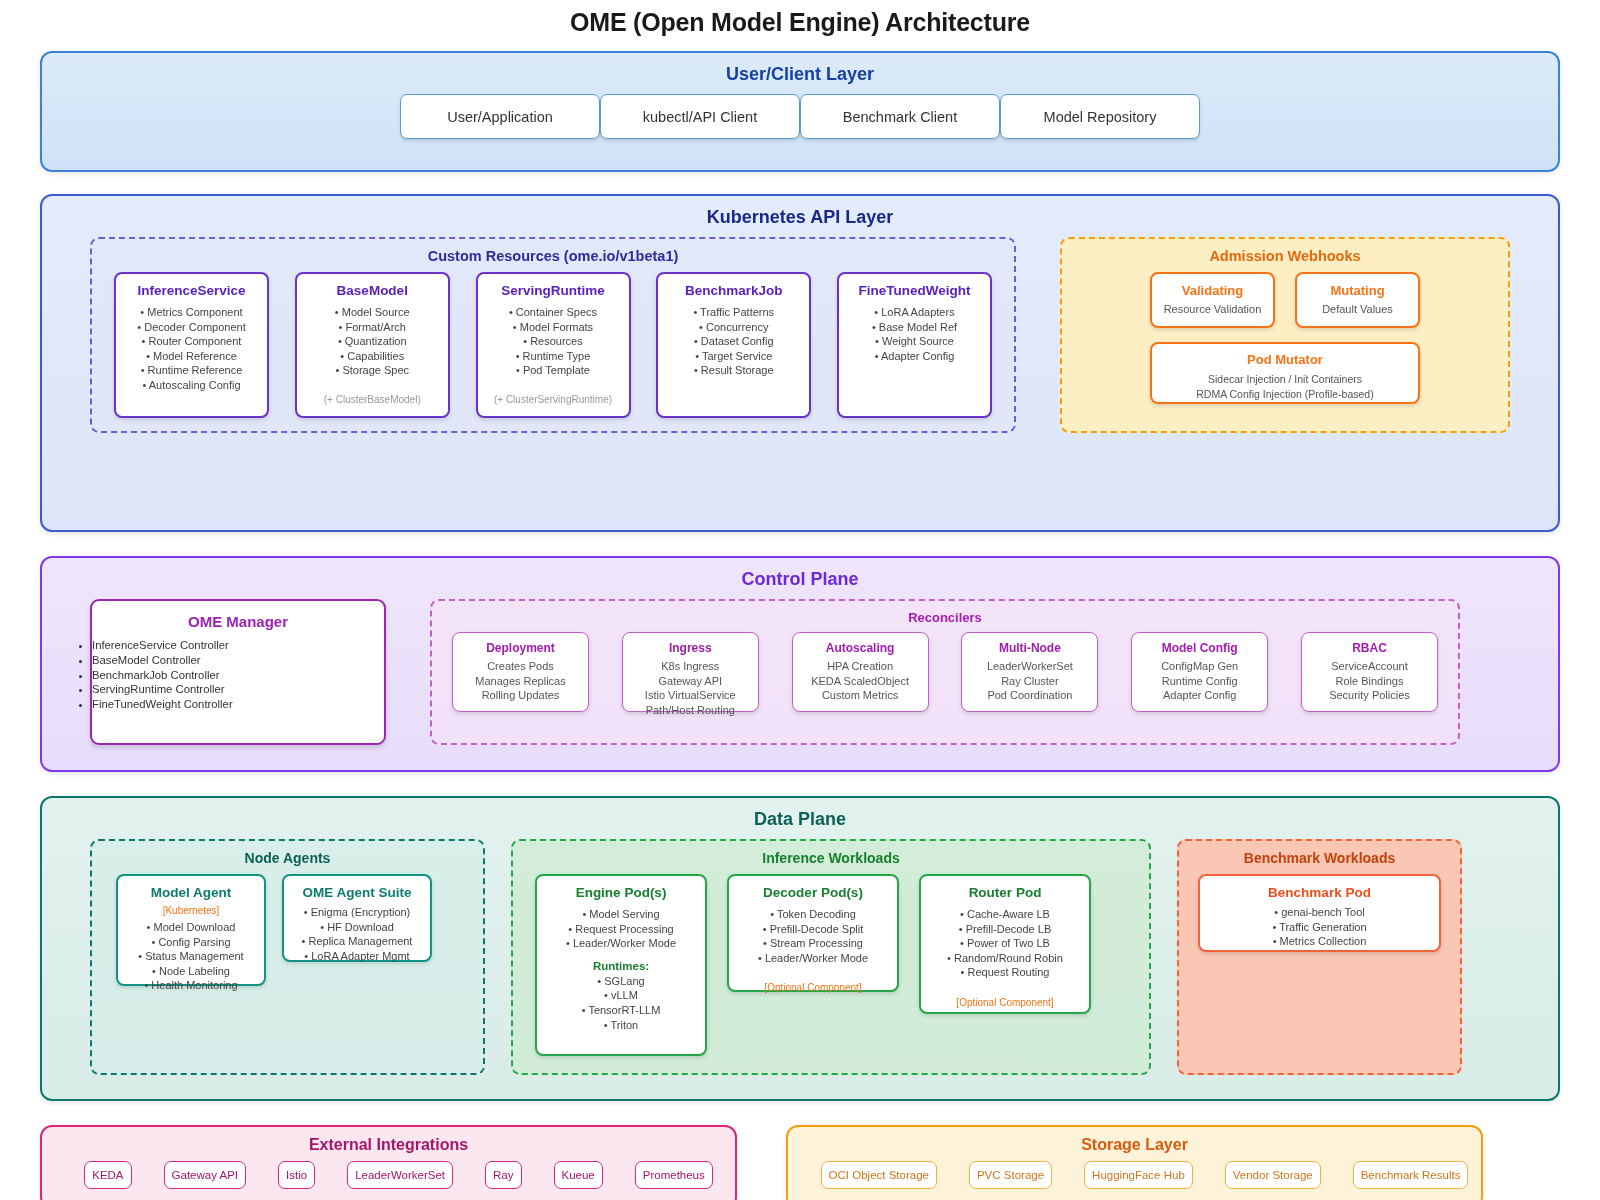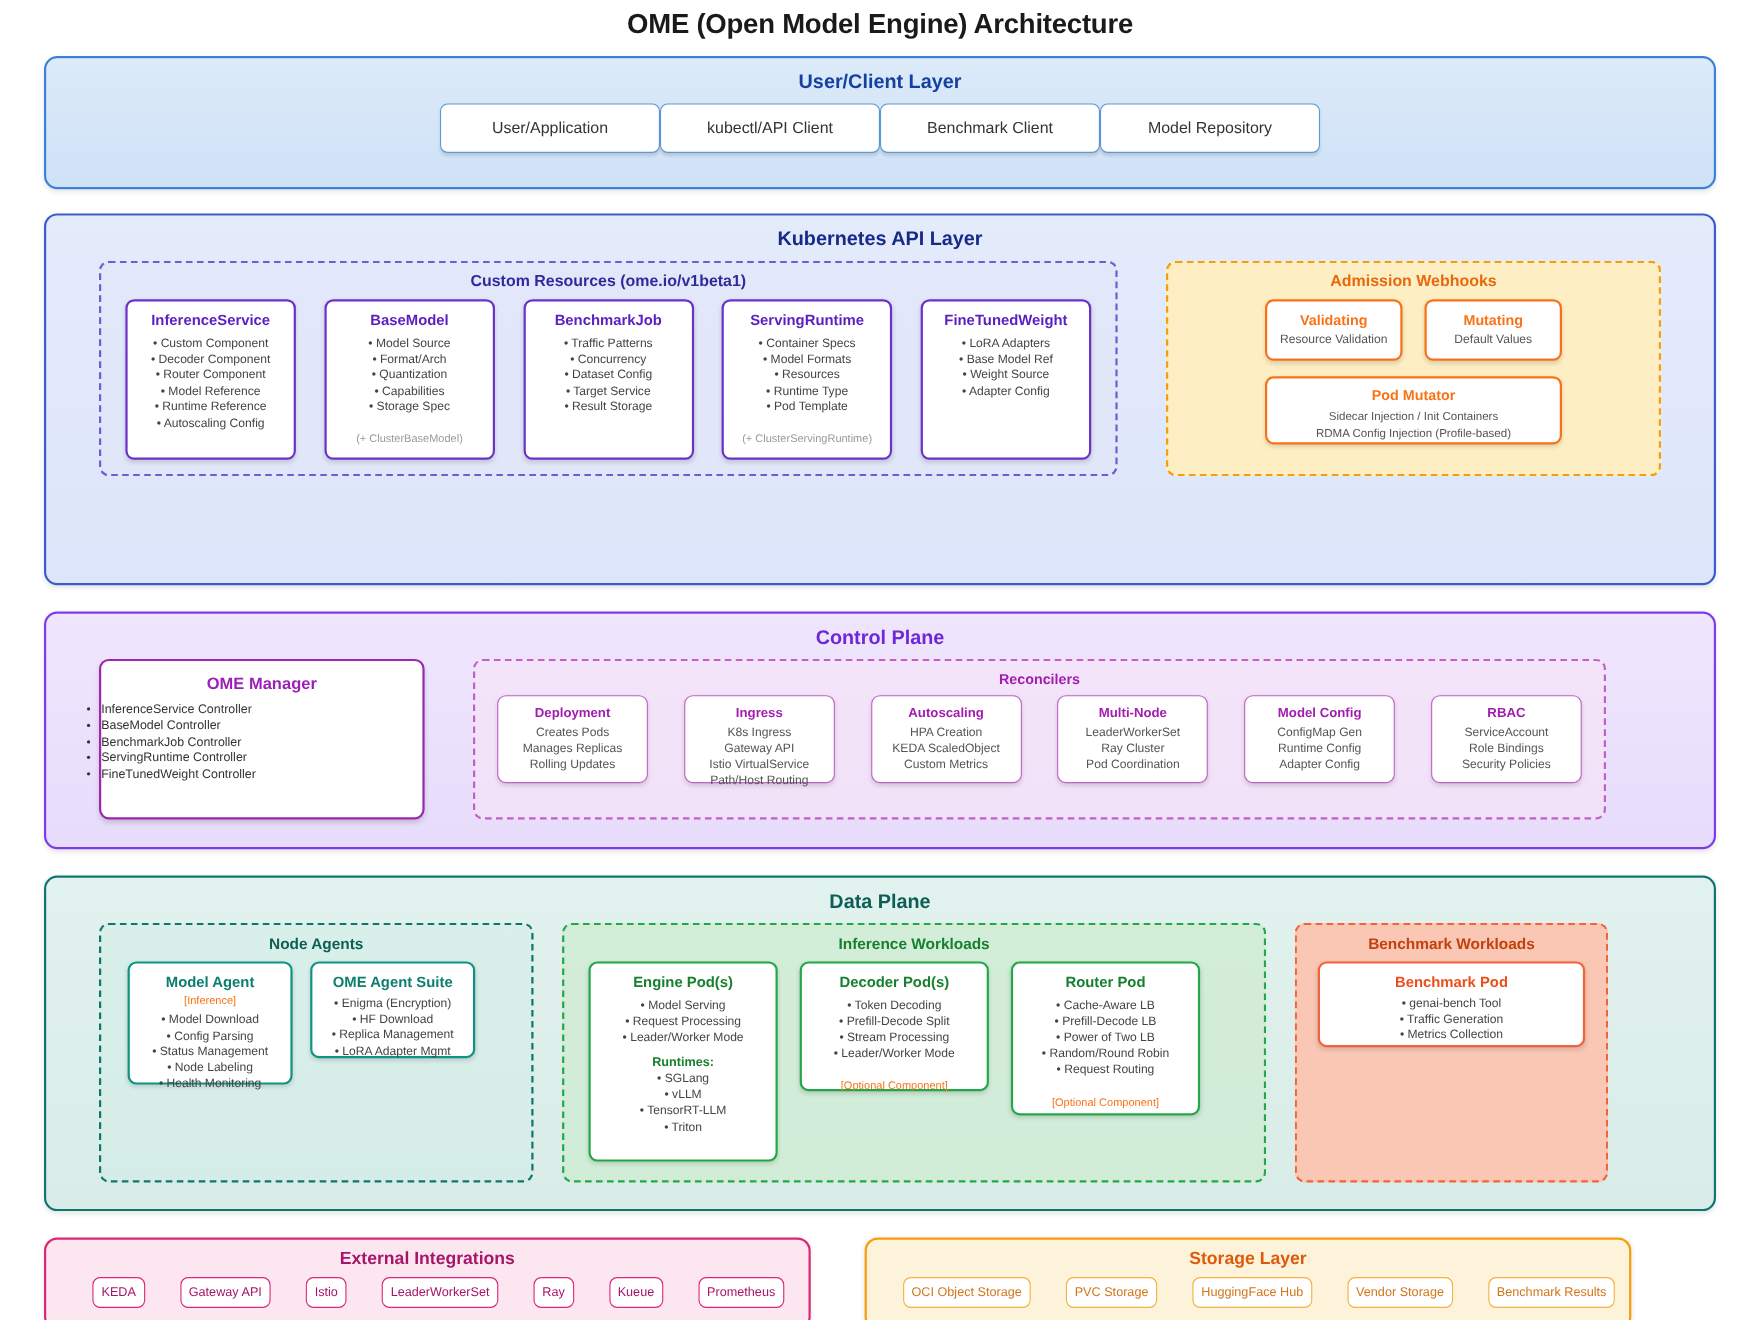--- a/index.html
+++ b/index.html
@@ -200,21 +200,21 @@
     <div class="layer-title">Kubernetes API Layer</div>
     <div class="k8s-row">
 
       <div class="group-dashed cr-group">
         <div class="group-title">Custom Resources (ome.io/v1beta1)</div>
         <div class="cr-cards">
 
           <div class="card cr-card">
             <div class="card-title">InferenceService</div>
             <ul>
-              <li>• Custom Component</li>
+              <li>• Metrics Component</li>
               <li>• Decoder Component</li>
               <li>• Router Component</li>
               <li>• Model Reference</li>
               <li>• Runtime Reference</li>
               <li>• Autoscaling Config</li>
             </ul>
           </div>
 
           <div class="card cr-card">
             <div class="card-title">BaseModel</div>
@@ -222,40 +222,40 @@
               <li>• Model Source</li>
               <li>• Format/Arch</li>
               <li>• Quantization</li>
               <li>• Capabilities</li>
               <li>• Storage Spec</li>
             </ul>
             <div class="note">(+ ClusterBaseModel)</div>
           </div>
 
           <div class="card cr-card">
+            <div class="card-title">ServingRuntime</div>
+            <ul>
+              <li>• Container Specs</li>
+              <li>• Model Formats</li>
+              <li>• Resources</li>
+              <li>• Runtime Type</li>
+              <li>• Pod Template</li>
+            </ul>
+            <div class="note">(+ ClusterServingRuntime)</div>
+          </div>
+
+          <div class="card cr-card">
             <div class="card-title">BenchmarkJob</div>
             <ul>
               <li>• Traffic Patterns</li>
               <li>• Concurrency</li>
               <li>• Dataset Config</li>
               <li>• Target Service</li>
               <li>• Result Storage</li>
             </ul>
-          </div>
-
-          <div class="card cr-card">
-            <div class="card-title">ServingRuntime</div>
-            <ul>
-              <li>• Container Specs</li>
-              <li>• Model Formats</li>
-              <li>• Resources</li>
-              <li>• Runtime Type</li>
-              <li>• Pod Template</li>
-            </ul>
-            <div class="note">(+ ClusterServingRuntime)</div>
           </div>
 
           <div class="card cr-card">
             <div class="card-title">FineTunedWeight</div>
             <ul>
               <li>• LoRA Adapters</li>
               <li>• Base Model Ref</li>
               <li>• Weight Source</li>
               <li>• Adapter Config</li>
             </ul>
@@ -357,21 +357,21 @@
   <div class="layer layer-dp">
     <div class="layer-title">Data Plane</div>
     <div class="dp-row">
 
       <div class="group-dashed na-group">
         <div class="group-title">Node Agents</div>
         <div class="na-cards">
 
           <div class="card na-card h-model-agent">
             <div class="card-title">Model Agent</div>
-            <div class="tag-orange">[Inference]</div>
+            <div class="tag-orange">[Kubernetes]</div>
             <ul>
               <li>• Model Download</li>
               <li>• Config Parsing</li>
               <li>• Status Management</li>
               <li>• Node Labeling</li>
               <li>• Health Monitoring</li>
             </ul>
           </div>
 
           <div class="card na-card h-agent-suite">

